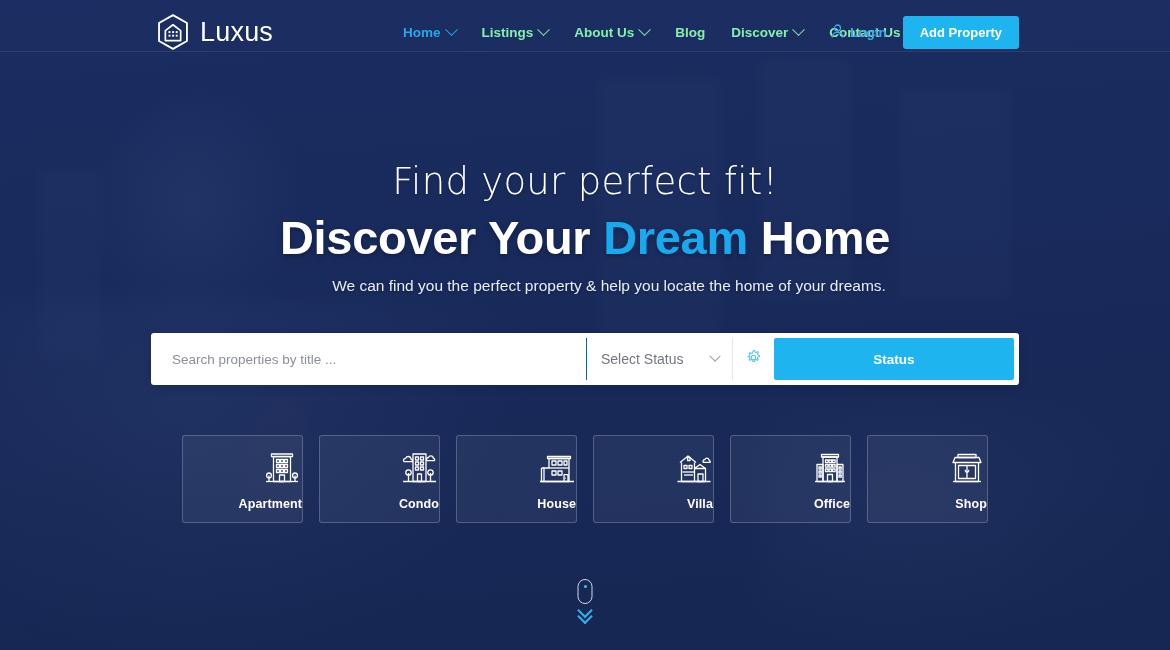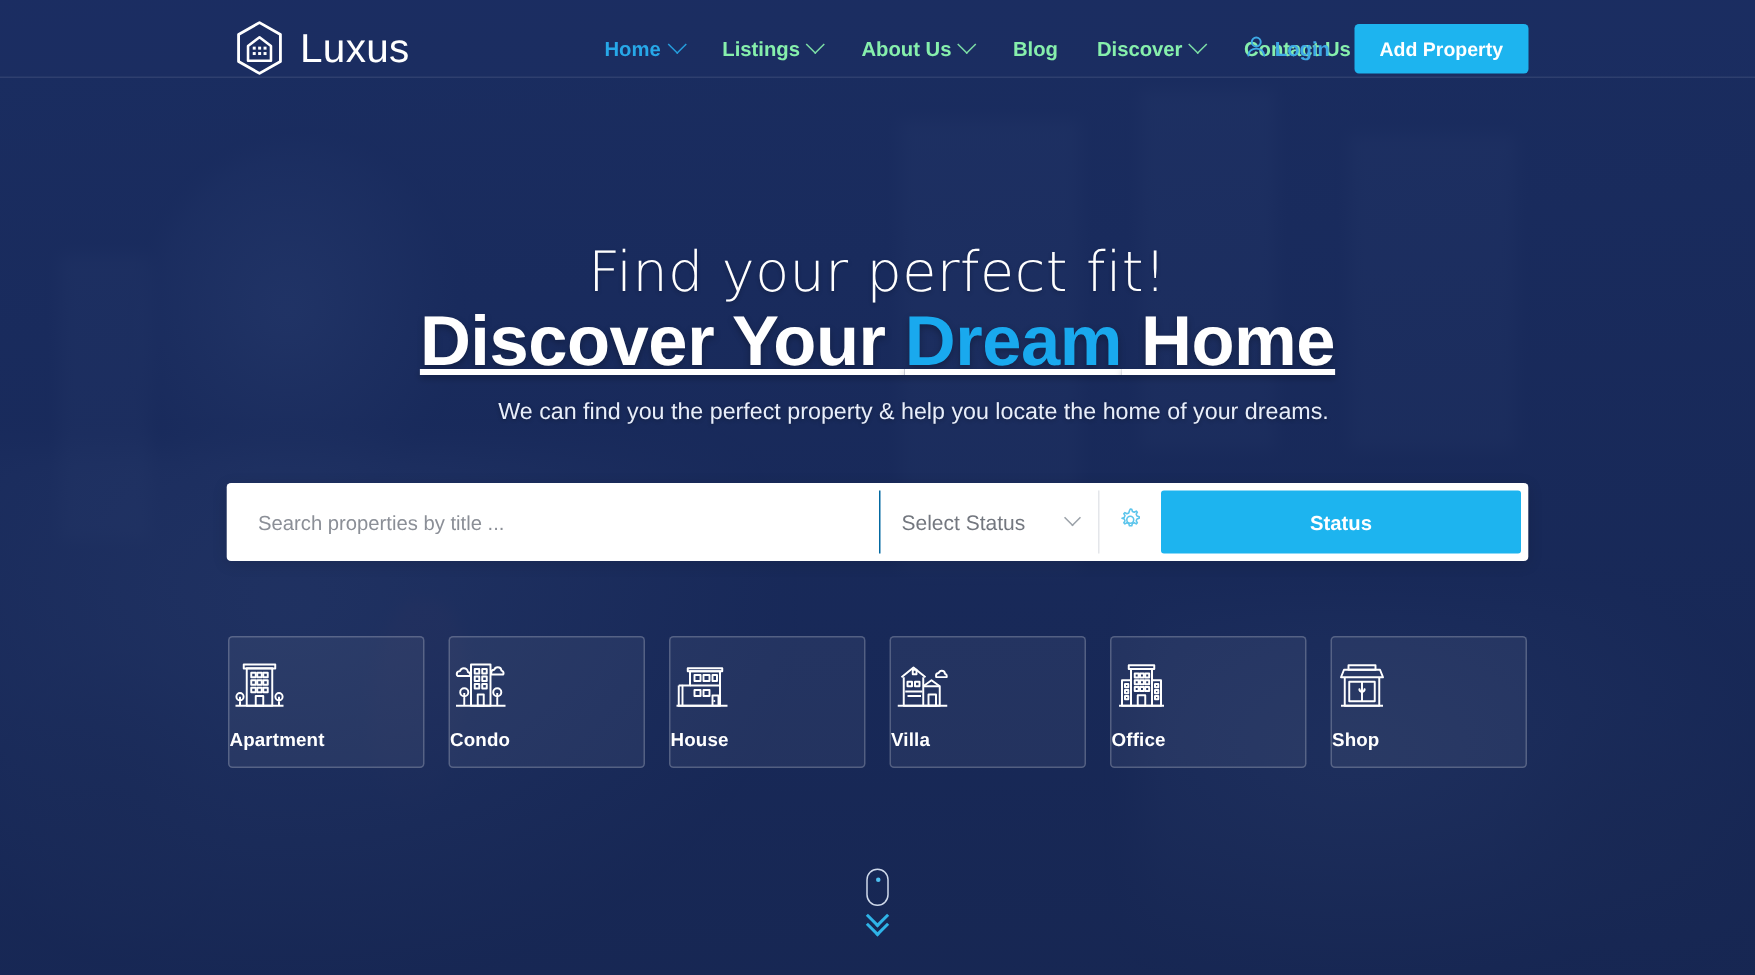--- a/index.html
+++ b/index.html
@@ -135,25 +135,25 @@
   }
   .h-pre {
     margin-top:163px;
     color:#ffffff;
     font-family:"DejaVu Sans", sans-serif;
     font-size:37px; font-weight:300; letter-spacing:0.3px;
     line-height:1.05;
     text-shadow:0 1px 3px rgba(0,0,0,0.22);
   }
   .h-main {
+    margin-top:11px;
     color:#ffffff;
     font-size:47px; font-weight:bold; letter-spacing:-0.3px;
     line-height:1.05;
     text-shadow:0 2px 5px rgba(0,0,0,0.28);
-    text-decoration:underline;
   }
   .h-main .accent { color:#19a9ee; }
   .h-sub {
     margin-top:15px;
     color:#e8eefa; font-size:15.5px; font-weight:400;
     text-shadow:0 1px 3px rgba(0,0,0,0.3);
     margin-left:48px;
   }
 
   
@@ -206,26 +206,26 @@
     cursor:pointer;
     border-radius:2px;
   }
 
   
   .cats {
     margin-top:50px;
     display:flex; gap:16px;
   }
   .cat {
-    width:131px; height:88px;
+    width:121px; height:88px;
     border:1px solid rgba(255,255,255,0.22);
     background:rgba(255,255,255,0.055);
     border-radius:3px;
     display:flex; flex-direction:column;
-    align-items:flex-start; justify-content:center;
+    align-items:flex-end; justify-content:center;
     gap:9px;
     cursor:pointer;
   }
   .cat svg { display:block; }
   .cat-label {
     color:#ffffff; font-size:12.5px; font-weight:bold;
     letter-spacing:0.1px;
   }
 
   

